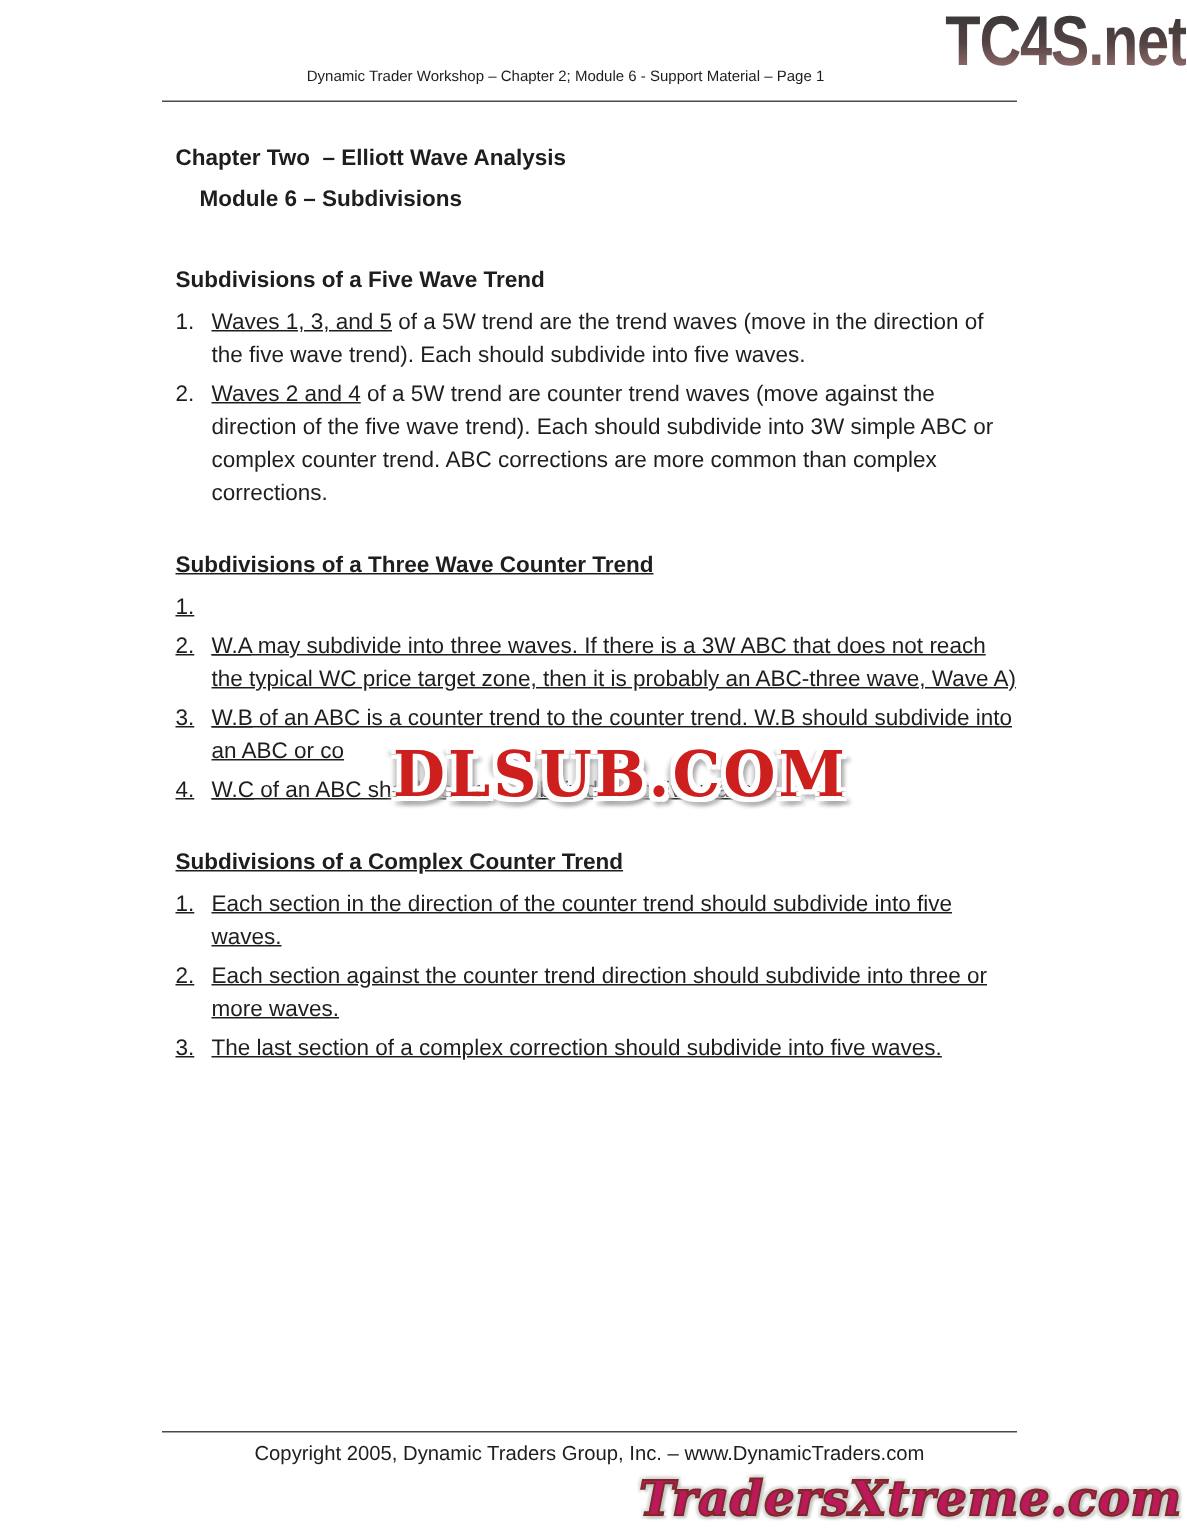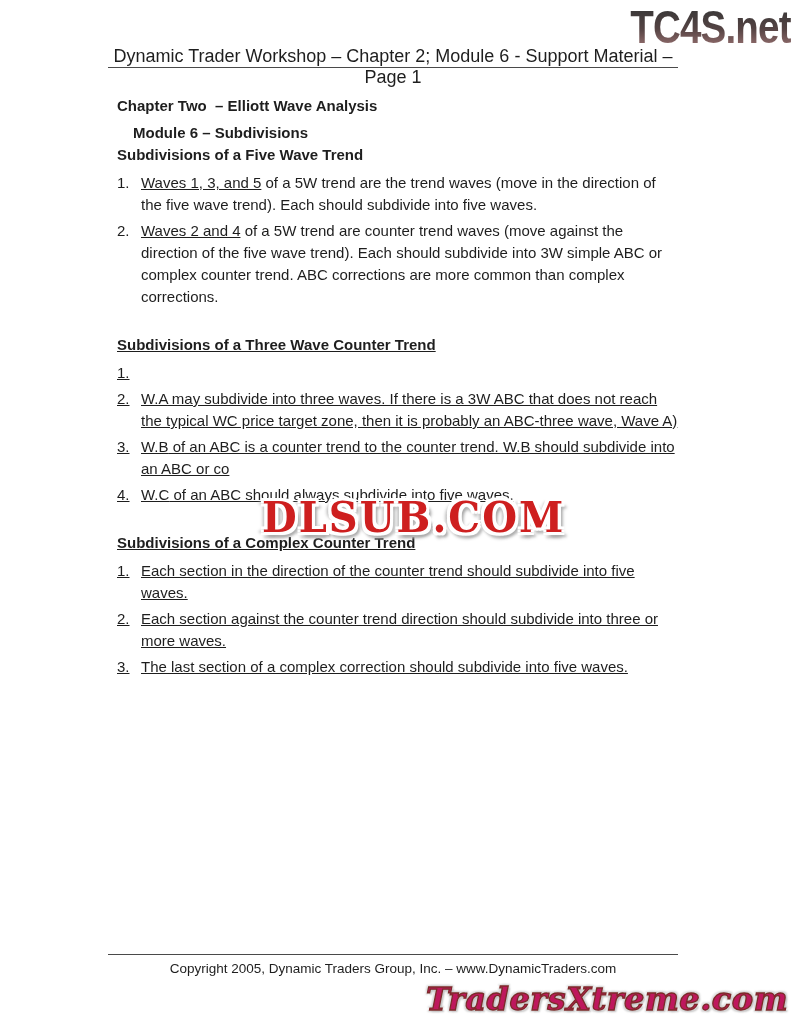--- a/index.html
+++ b/index.html
@@ -1,32 +1,32 @@
 <!DOCTYPE html>
 <html><head>
 <meta charset="utf-8">
 <style>
   html,body{margin:0;padding:0;background:#fff;}
   .page{position:relative;width:791px;height:1024px;background:#ffffff;overflow:hidden;
         font-family:"Liberation Sans",sans-serif;color:#1e1e1e;}
 
   
-  .header-title{position:absolute;top:46px;left:108px;width:570px;text-align:center;
-        font-size:18px;white-space:pre-wrap;}
+  .header-title{position:absolute;top:46px;left:92px;width:570px;text-align:center;
+        font-size:10px;white-space:pre-wrap;}
   .rule{position:absolute;left:108px;width:570px;height:0;border-top:1.4px solid #4a4a4a;}
   .rule.hdr{top:67px;}
   .rule.ftr{top:954px;}
   .footer-text{position:absolute;top:961px;left:108px;width:570px;text-align:center;font-size:13.5px;}
 
   
   .content{position:absolute;top:95px;left:117px;width:563px;font-size:15px;line-height:22px;}
   .doc-title{font-weight:bold;margin:0;white-space:pre-wrap;}
   .doc-subtitle{font-weight:bold;margin:5px 16px 0;white-space:pre-wrap;}
   .section-heading{font-weight:bold;margin:0;font-size:15px;}
-  .sec-five{}
+  .sec-five{margin-top:32px;}
   .sec-three,.sec-complex{margin-top:26px;text-decoration:underline;}
   .items{margin-top:6px;}
   .item{display:flex;margin-top:4px;}
   .item .num{width:24px;flex:none;}
   .item p{margin:0;}
   .lead{text-decoration:underline;}
 
   
   .wm-tc4s{position:absolute;top:3px;right:0;font-family:"Liberation Sans",sans-serif;
         font-weight:bold;font-size:47px;line-height:1;letter-spacing:-1px;

